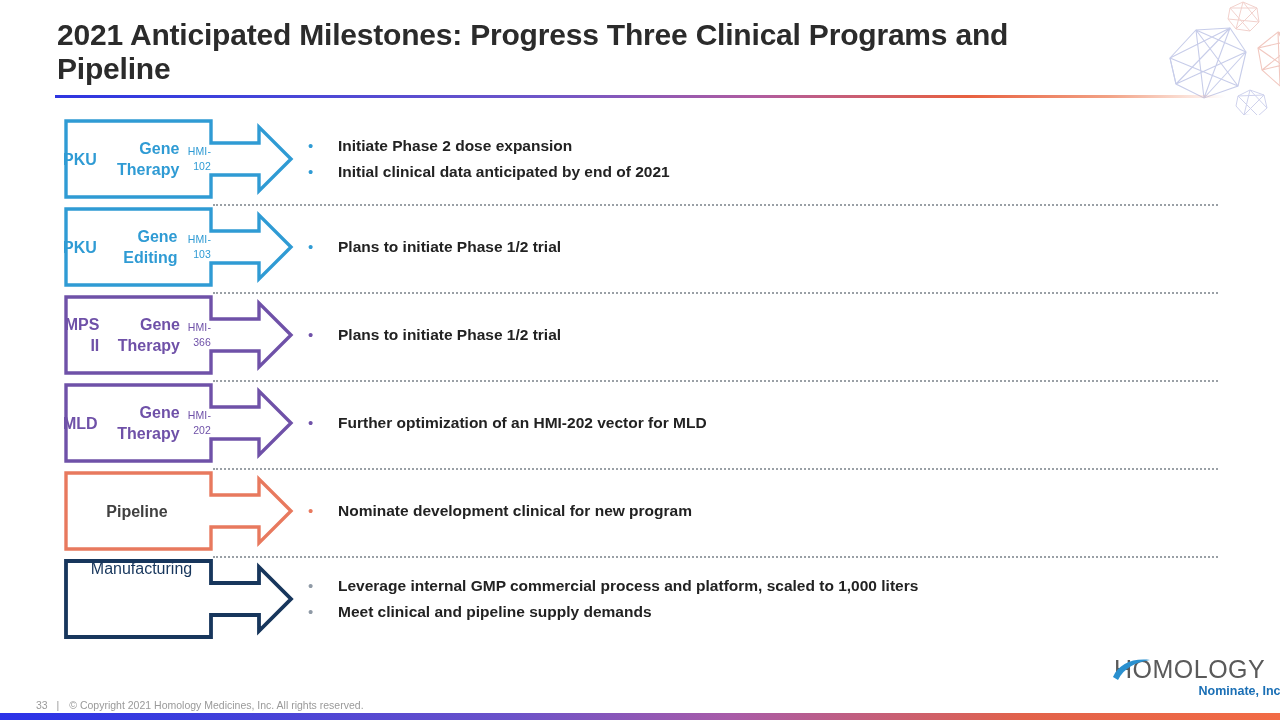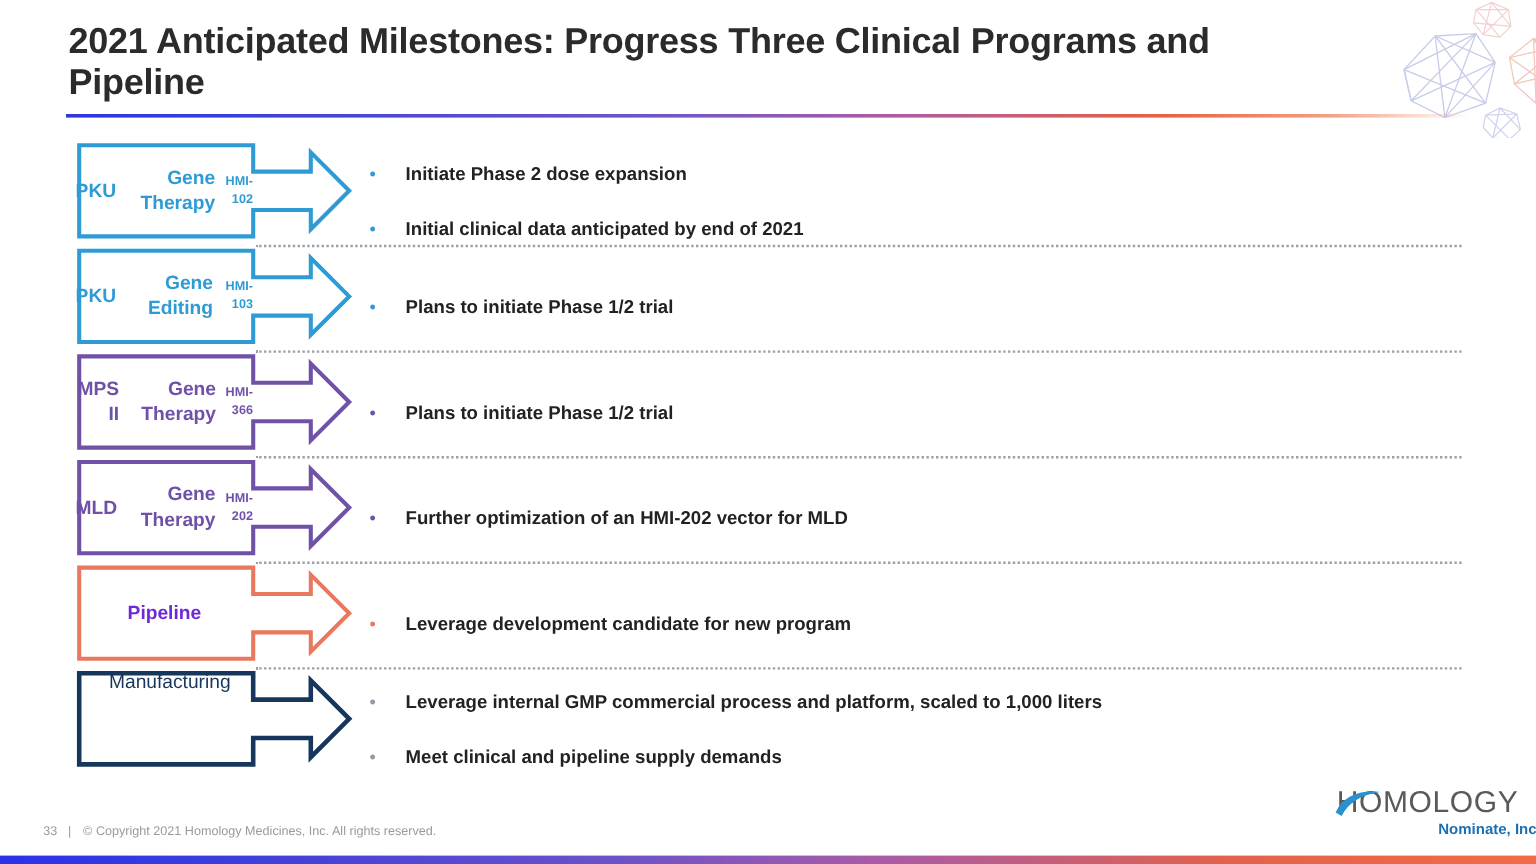--- a/index.html
+++ b/index.html
@@ -108,21 +108,21 @@
     font-weight: bold;
     line-height: 21px;
   }
   .boxlabel .l2 {
     font-size: 16px;
     font-weight: bold;
     line-height: 21px;
   }
   .boxlabel .code {
     font-size: 10.5px;
-    font-weight: bold;
+    font-weight: normal;
     line-height: 15px;
     letter-spacing: 0.1px;
   }
   
   .boxlabel.single .l1 { font-size: 16px; }
   .boxlabel.manu {
     justify-content: center;
     align-items: flex-start;
     padding-left: 9px;
     box-sizing: border-box;
@@ -152,28 +152,27 @@
     width: 30px;
     flex: 0 0 30px;
     font-size: 15px;
     line-height: 22px;
   }
   .bullet .btxt {
     font-size: 15.5px;
     line-height: 22px;
     font-weight: bold;
     color: #222222;
-    margin-top: 20px;
   }
 
   
   .footer-text {
     position: absolute;
     left: 36px;
-    bottom: 21px;
+    bottom: 9px;
     font-size: 10.5px;
     color: #9a9a9a;
     white-space: nowrap;
   }
   .footer-text .pg { margin-right: 6px; }
   .footer-text .pipe { margin-right: 7px; }
 
   .logo {
     position: absolute;
     right: 38px;
@@ -333,27 +332,27 @@
       </div>
       <div class="row-sep"></div>
     </div>
 
     <div class="row">
       <div class="arrowbox">
         <svg width="232" height="82" viewBox="0 0 232 82">
           <path d="M3,3 L148,3 L148,25 L196,25 L196,9 L228,41 L196,73 L196,57 L148,57 L148,79 L3,79 Z" fill="#ffffff" stroke="#e8795e" stroke-width="3.4" stroke-linejoin="miter"></path>
         </svg>
         <div class="boxlabel single">
-          <div class="l1" style="color:#6d28d9">Pipeline</div>
+          <div class="l1" style="color:#404040">Pipeline</div>
         </div>
       </div>
       <div class="bullets">
         <div class="bullet">
           <span class="dot" style="color:#e8795e">•</span>
-          <span class="btxt">Leverage development candidate for new program</span>
+          <span class="btxt">Nominate development clinical for new program</span>
         </div>
       </div>
       <div class="row-sep"></div>
     </div>
 
     <div class="row">
       <div class="arrowbox">
         <svg width="232" height="82" viewBox="0 0 232 82">
           <path d="M3,3 L148,3 L148,25 L196,25 L196,9 L228,41 L196,73 L196,57 L148,57 L148,79 L3,79 Z" fill="#ffffff" stroke="#17365c" stroke-width="3.8" stroke-linejoin="miter"></path>
         </svg>

